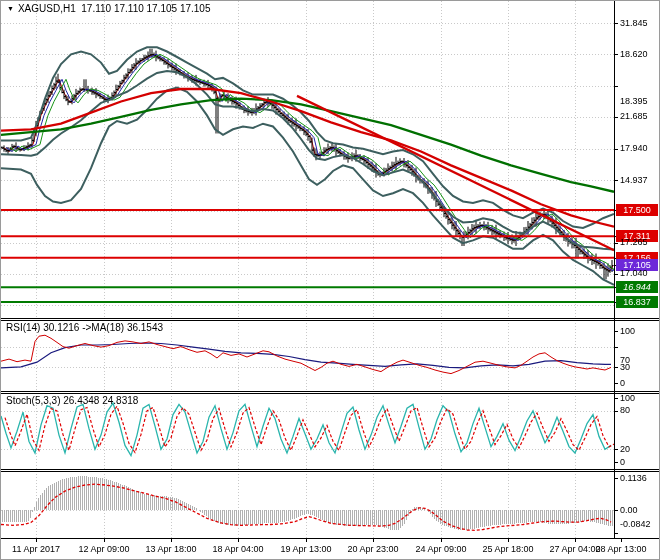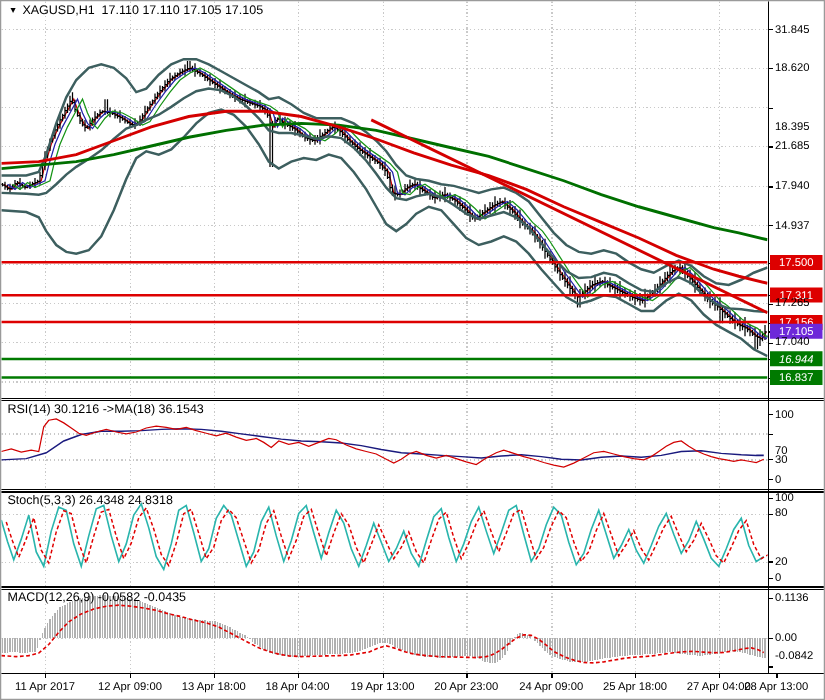--- a/index.html
+++ b/index.html
@@ -157,21 +157,20 @@
       <line x1="613" x2="617" y1="461.5" y2="461.5" stroke="#000" stroke-width="1" shape-rendering="crispEdges"></line>
       <line x1="613" x2="617" y1="477.5" y2="477.5" stroke="#000" stroke-width="1" shape-rendering="crispEdges"></line>
       <line x1="613" x2="617" y1="509.5" y2="509.5" stroke="#000" stroke-width="1" shape-rendering="crispEdges"></line>
       <line x1="613" x2="617" y1="532.5" y2="532.5" stroke="#000" stroke-width="1" shape-rendering="crispEdges"></line>
     </svg>
   <div id="title">
     <span class="dd">▼</span><span>XAGUSD,H1</span>&nbsp;&nbsp;<span>17.110 17.110 17.105 17.105</span>
   </div>
   <div class="plabel" style="top:321px">RSI(14) 30.1216  -&gt;MA(18) 36.1543</div>
   <div class="plabel" style="top:394px">Stoch(5,3,3) 26.4348 24.8318</div>
-  <div class="plabel" style="top:472px">MACD(12,26,9) -0.0582 -0.0435</div>
   <div id="price-axis">
       <div class="axlbl" style="top: 16.5px;">31.845</div>
       <div class="axlbl" style="top: 47.7625px;">18.620</div>
       <div class="axlbl" style="top: 63px; margin-top: 32px;">18.395</div>
       <div class="axlbl" style="top: 110.287px;">21.685</div>
       <div class="axlbl" style="top: 142.245px;">17.940</div>
       <div class="axlbl" style="top: 173.507px;">14.937</div>
       <div class="axbox" style="top: 202.88px; background: rgb(221, 0, 0);">17.500</div>
       <div class="axbox" style="top: 229.14px; background: rgb(221, 0, 0);">17.311</div>
       <div class="axlbl" style="top: 236.032px;">17.265</div>

